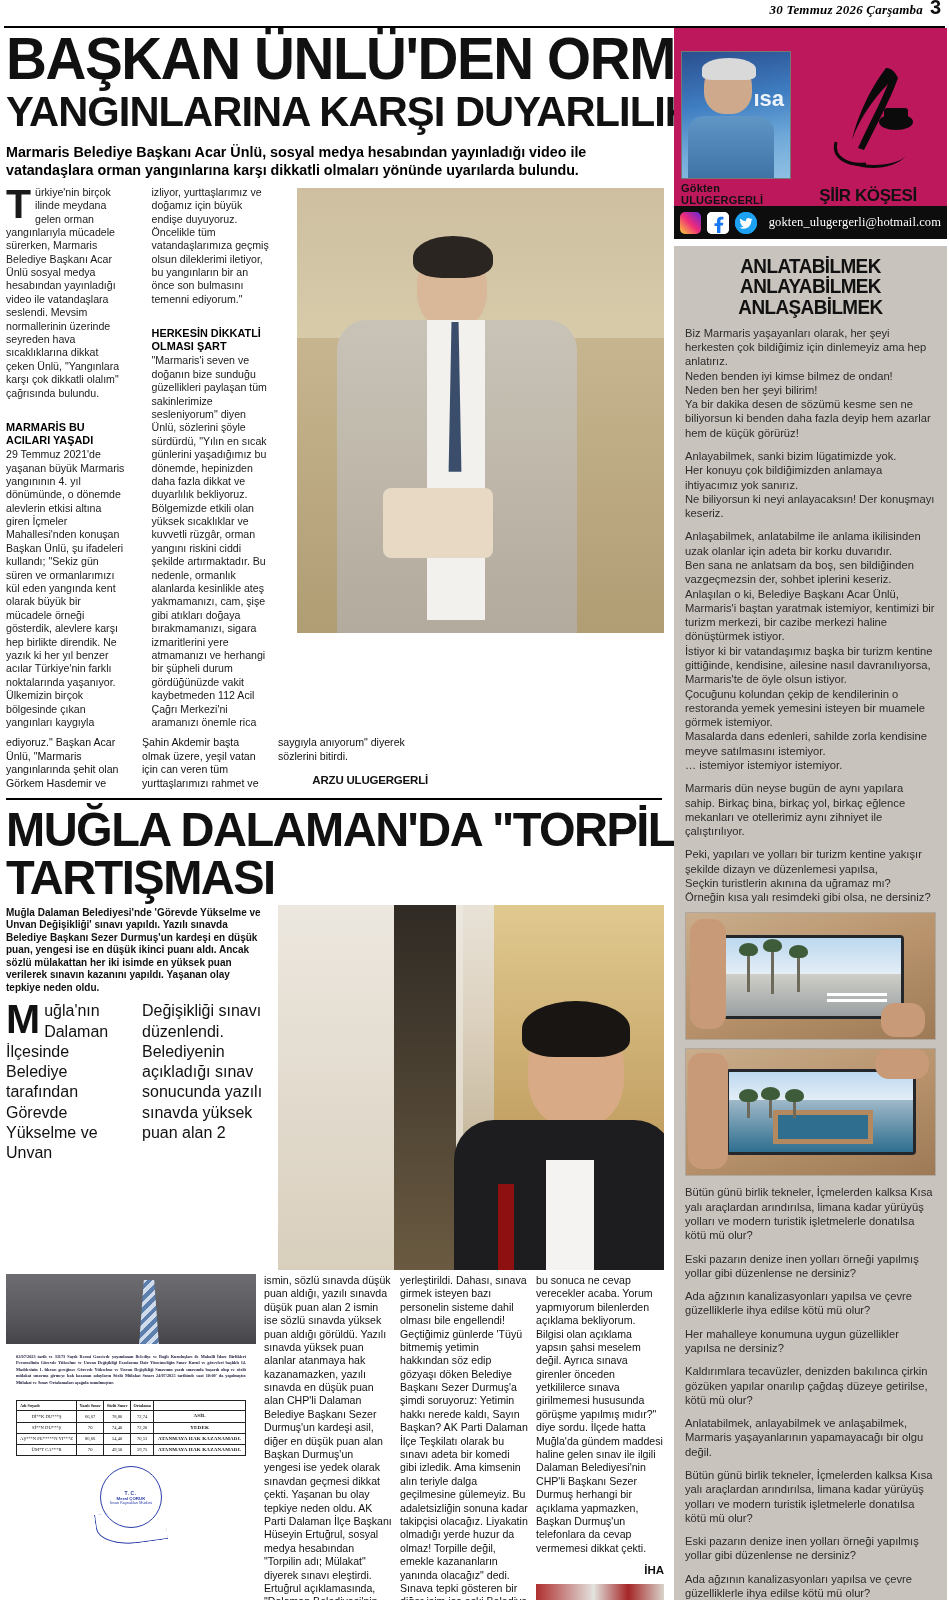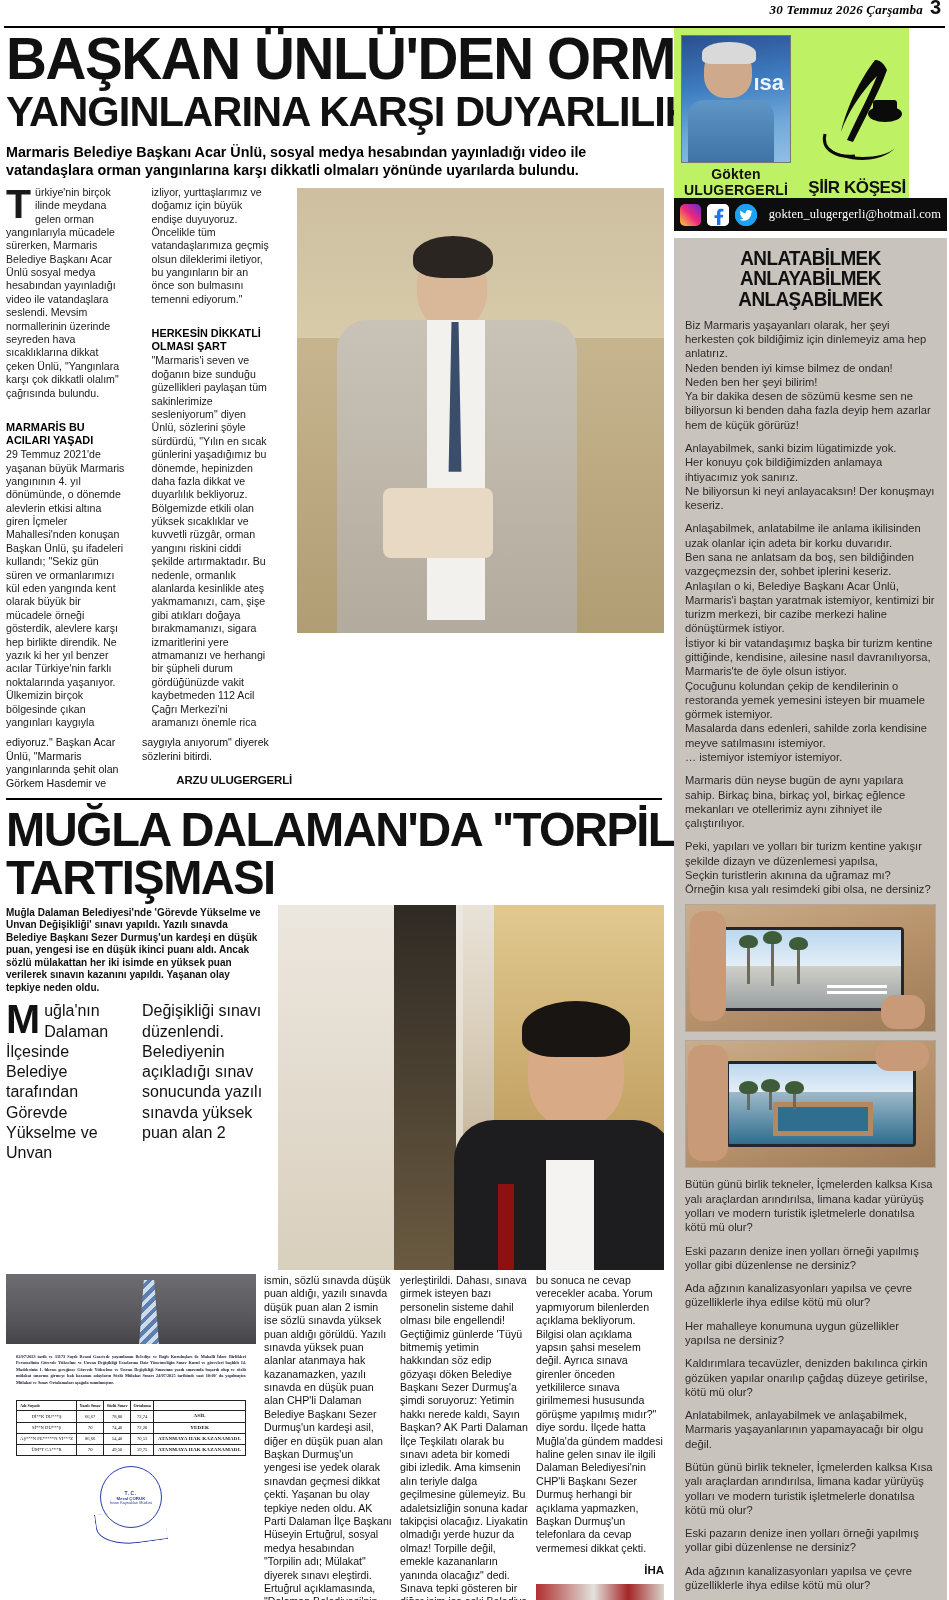--- a/index.html
+++ b/index.html
@@ -129,30 +129,30 @@
   .a2-bottom { display: flex; gap: 8px; padding: 4px 4px 0 6px; align-items: flex-start; }
   .doc-img {
     width: 250px; height: 305px;
     background: #fff; position: relative; overflow: hidden;
     border: 0;
   }
   .a2-bc { width: 128px; font-size: 10.6px; line-height: 1.265; }
   .iha { font-weight: 900; font-size: 11.5px; text-align: right; margin-top: 8px; }
 
   
-  .poet-box { width: 235px; background: #bef264; padding: 7px 7px 0 7px; }
+  .poet-box { width: 273px; background: #be185d; padding: 23px 7px 0 7px; }
   .poet-row { display: flex; gap: 12px; align-items: flex-end; }
   .poet-photo {
     width: 110px; height: 128px;
     background: linear-gradient(170deg,#2a4f8f 0%, #3f7ec2 40%, #6fa8d8 70%, #8fc0e4 100%);
     position: relative; overflow: hidden;
     border: 1px solid #777;
   }
   .poet-name {
-    font-size: 14px; font-weight: bold; text-align: center;
+    font-size: 11px; font-weight: bold; 
     letter-spacing: .2px; margin-top: 3px; width: 110px;
   }
   .quill-wrap { width: 130px; text-align: center; }
   .sk-title {
     font-weight: 900; font-size: 17px; letter-spacing: -.4px; margin-top: 2px;
   }
   .social-bar {
     width: 273px; background: #0d0d0d; height: 33px;
     display: flex; align-items: center; padding: 12px 6px; gap: 6px;
   }
@@ -288,20 +288,21 @@
           <div style="position:absolute;left:116px;top:48px;width:80px;height:42px;background:#2b2521;border-radius:50% 50% 36% 36%;"></div>
           <div style="position:absolute;left:40px;top:132px;width:240px;height:320px;background:linear-gradient(180deg,#c9c3b7,#b2aa9c);border-radius:30px 30px 0 0;"></div>
           <div style="position:absolute;left:130px;top:132px;width:58px;height:300px;background:#f2f1ee;"></div>
           <div style="position:absolute;left:150px;top:134px;width:16px;height:150px;background:#3a4e6b;clip-path:polygon(28% 0,72% 0,90% 100%,10% 100%);"></div>
           <div style="position:absolute;left:86px;top:300px;width:110px;height:70px;background:#e7d9c4;border-radius:8px;"></div>
         </div>
       </div>
 
       <div class="a1-cap-row">
         <div class="a1-cap-col">ediyoruz." Başkan Acar Ünlü, "Marmaris yangınlarında şehit olan Görkem Hasdemir ve</div>
+        <div class="a1-cap-col">Şahin Akdemir başta olmak üzere, yeşil vatan için can veren tüm yurttaşlarımızı rahmet ve</div>
         <div class="a1-cap-col" style="width:150px">
           <span>saygıyla anıyorum" diyerek sözlerini bitirdi.</span>
           <div class="byline">ARZU ULUGERGERLİ</div>
         </div>
       </div>
 
       <div class="sep-rule"></div>
 
       <div class="hl3">MUĞLA DALAMAN'DA "TORPİLLİ SINAV"</div>
       <div class="hl4">TARTIŞMASI</div>

